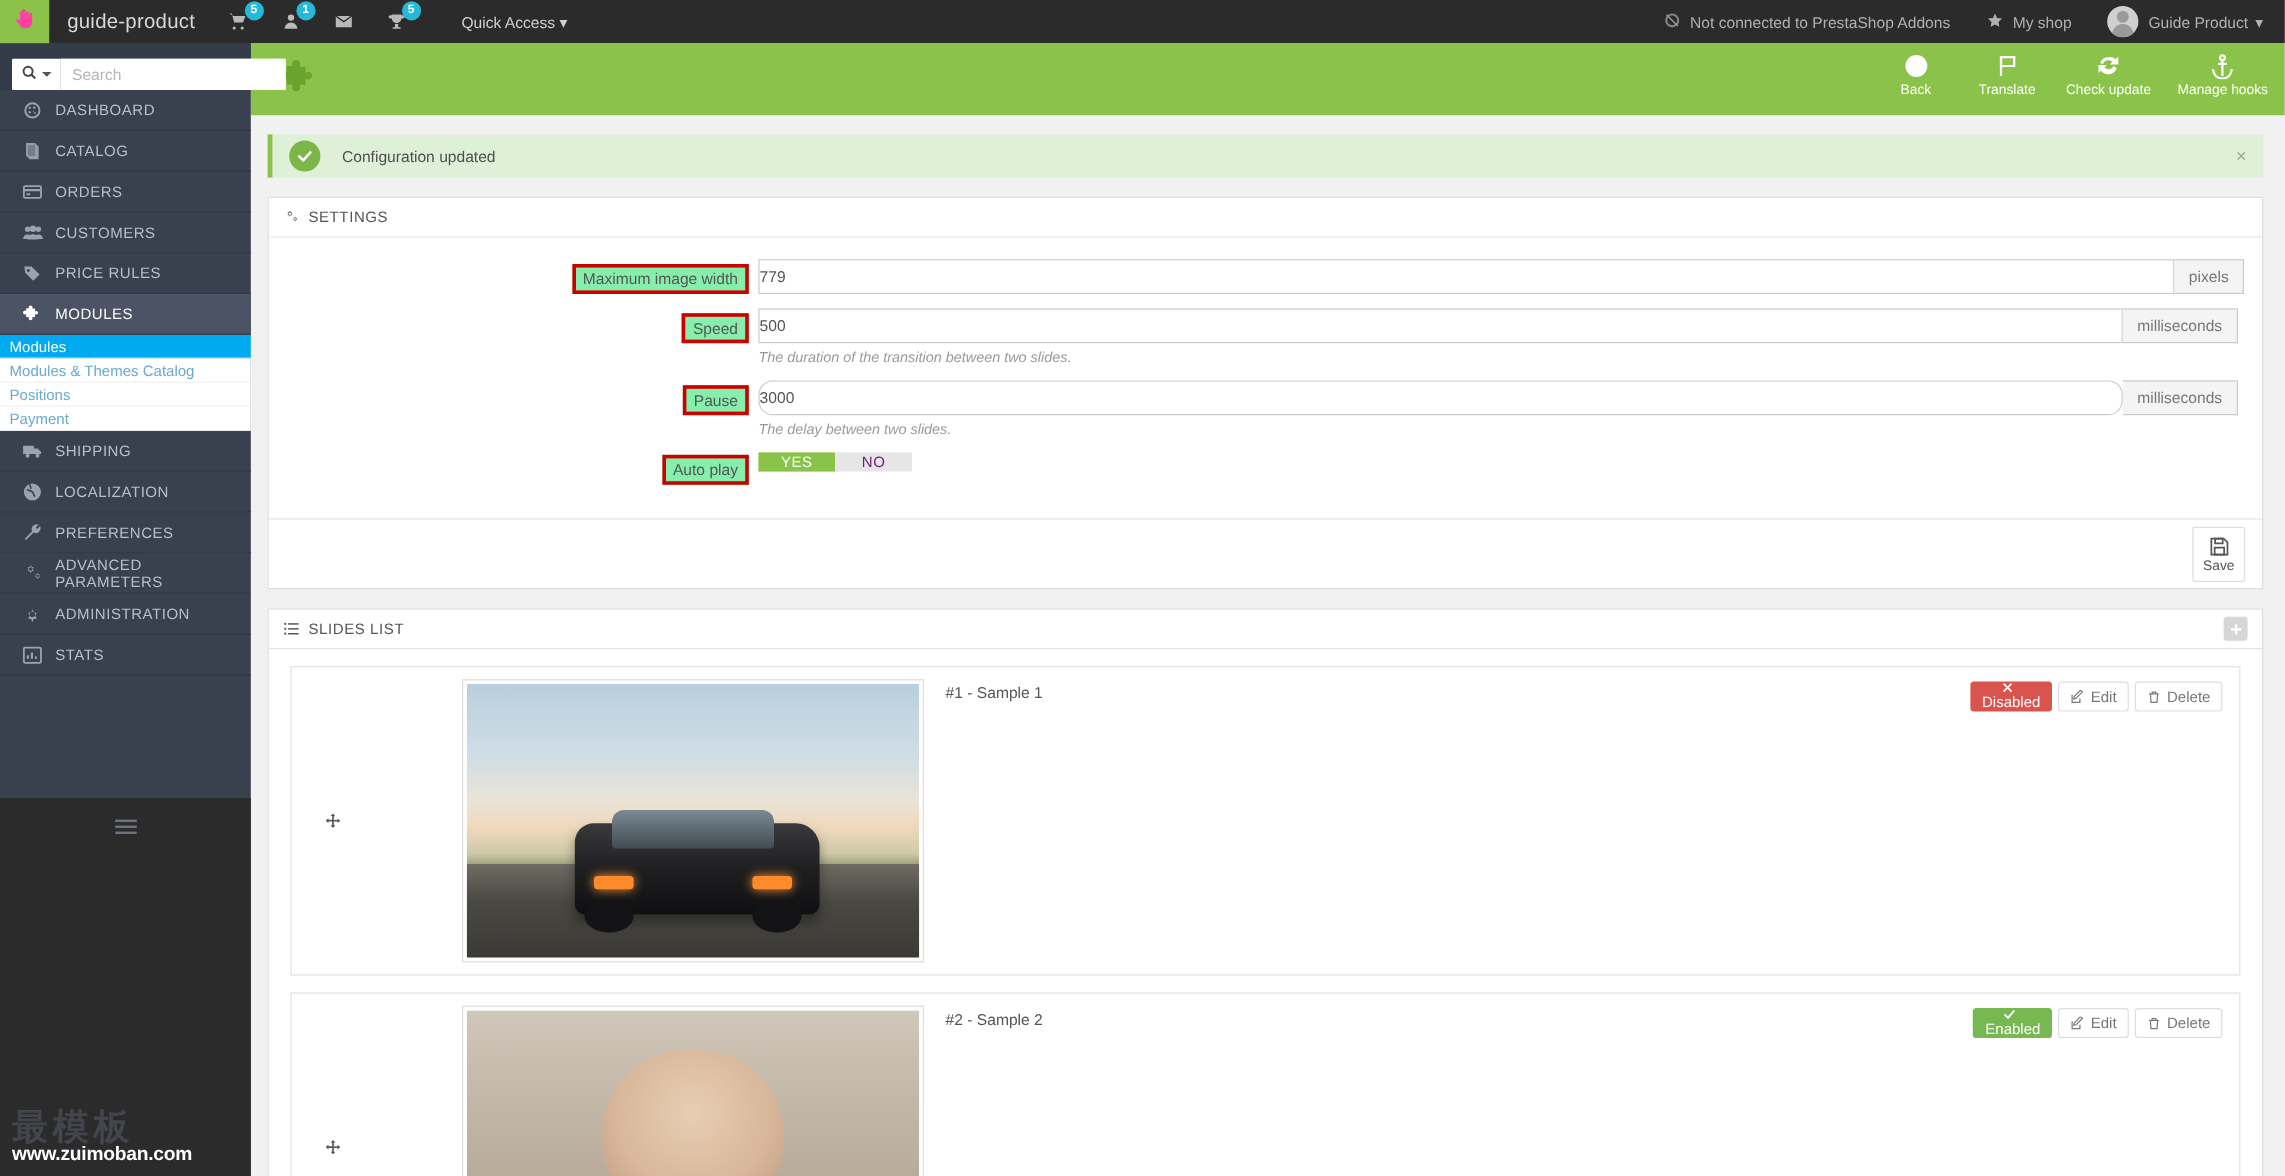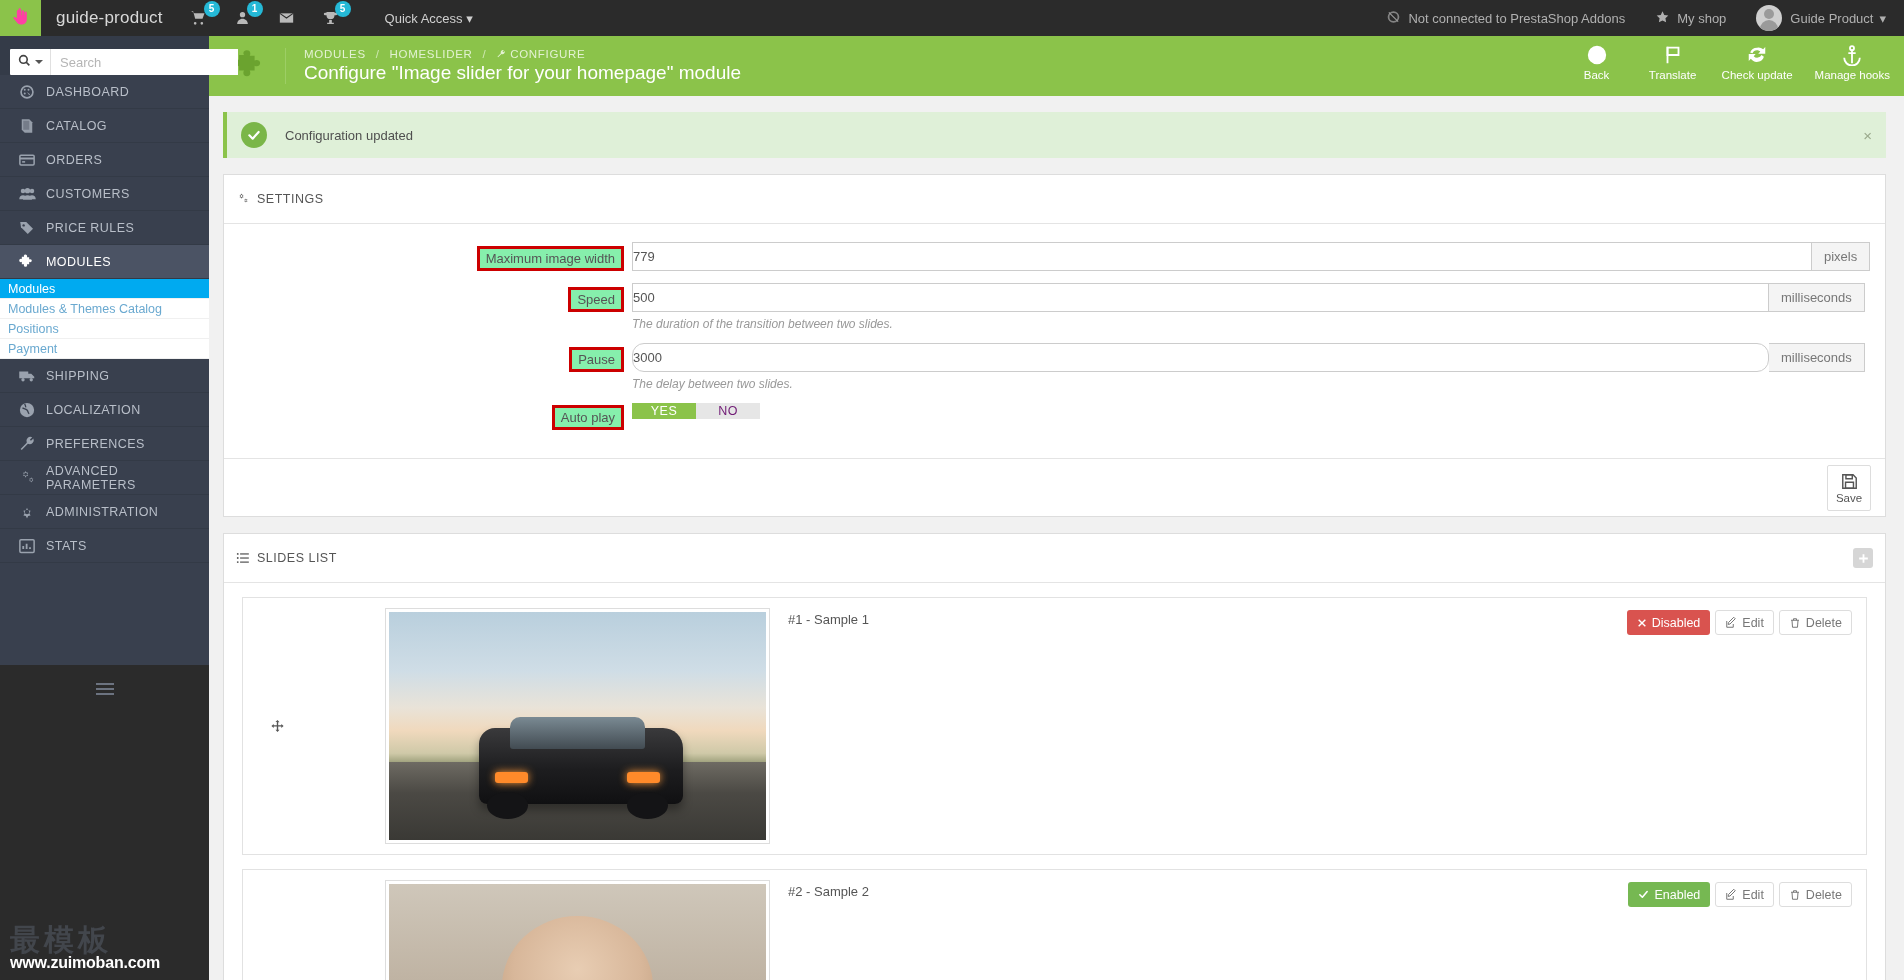--- a/index.html
+++ b/index.html
@@ -155,40 +155,40 @@
   }
   .tool-btn {
     display: flex; flex-direction: column; align-items: center;
     color: #fff; font-size: 11.5px; margin-left: 22px; cursor: pointer;
     min-width: 54px;
   }
   .tool-btn .tico { margin-bottom: 3px; display: flex; }
 
   
   #alert {
-    margin: 16px 18px 0 14px; height: 46px; background: #dff0d8;
+    margin: 16px 18px 0 14px; height: 36px; background: #dff0d8;
     border-left: 4px solid #8bc34a; display: flex; align-items: center;
     padding: 0 14px; position: relative;
   }
   #alert-check {
     width: 26px; height: 26px; border-radius: 50%; background: #7ab648;
     display: flex; align-items: center; justify-content: center;
     color: #fff; font-size: 15px; margin-right: 18px; flex: none;
   }
   #alert-text { color: #4f4f4f; font-size: 13px; }
   #alert-close {
     margin-left: auto; color: #9aa98c; font-size: 15px; cursor: pointer;
   }
 
   
   .panel {
     background: #fff; border: 1px solid #ddd; margin: 16px 18px 0 14px;
   }
   .panel-head {
-    height: 49px; border-bottom: 1px solid #e4e4e4; display: flex;
+    height: 33px; border-bottom: 1px solid #e4e4e4; display: flex;
     align-items: center; padding: 0 12px; color: #555; font-size: 12.5px;
     letter-spacing: .5px;
   }
   .panel-head .ph-ico { margin-right: 7px; color: #555; display: flex; }
   .panel-head .ph-right { margin-left: auto; display: flex; align-items: center; }
   .add-btn {
     width: 20px; height: 20px; border-radius: 3px; background: #d6d6d6;
     color: #fff; display: flex; align-items: center; justify-content: center;
     font-size: 14px; cursor: pointer; font-weight: bold; line-height: 1;
   }
@@ -256,21 +256,21 @@
     background: #fff; flex: none; margin-left: 88px; overflow: hidden;
   }
   .slide-thumb-inner { width: 100%; height: 100%; position: relative; overflow: hidden; }
   .slide-title {
     margin-left: 18px; font-size: 13px; color: #555; flex: 1;
     align-self: flex-start; padding-top: 4px;
   }
   .slide-actions { display: flex; align-items: center; gap: 5px; align-self: flex-start; padding-top: 2px; }
   .btn-status {
     height: 25px; display: flex; align-items: center; padding: 0 10px;
-    color: #fff; font-size: 12.5px; border-radius: 3px; cursor: pointer;
+    color: #fff; font-size: 12.5px; border-radius: 3px; cursor: pointer; flex-direction: column;
   }
   .btn-status.disabled { background: #d9534f; }
   .btn-status.enabled { background: #76b852; }
   .btn-plain {
     height: 25px; display: flex; align-items: center; padding: 0 9px;
     color: #777; font-size: 12.5px; border: 1px solid #ddd; background: #fff;
     border-radius: 3px; cursor: pointer;
   }
   .btn-ico { margin-right: 5px; display: flex; }
 
@@ -542,35 +542,20 @@
 </div>
 
 <div id="content">
 
   <div id="page-head">
     <div id="puzzle-ico">
       <svg width="38" height="38" viewBox="0 0 24 24" fill="#6ba32f">
           <path d="M10 2a2.2 2.2 0 0 1 2.2 2.2c0 .5-.2.9-.4 1.3h3.1v3.1c.4-.2.8-.4 1.3-.4A2.2 2.2 0 0 1 18.4 10a2.2 2.2 0 0 1-2.2 2.2c-.5 0-.9-.2-1.3-.4v3.1h-3.1c.2.4.4.8.4 1.3A2.2 2.2 0 0 1 10 18.4a2.2 2.2 0 0 1-2.2-2.2c0-.5.2-.9.4-1.3H5.1v-3.1c-.4.2-.8.4-1.3.4A2.2 2.2 0 0 1 1.6 10a2.2 2.2 0 0 1 2.2-2.2c.5 0 .9.2 1.3.4V5.1h3.1c-.2-.4-.4-.8-.4-1.3A2.2 2.2 0 0 1 10 2"></path>
         </svg>
     </div>
-    <div id="head-text">
-      <div id="breadcrumb">
-        <span>MODULES</span>
-        <span class="sep">/</span>
-        <span>HOMESLIDER</span>
-        <span class="sep">/</span>
-        <span>
-          <svg width="10" height="10" viewBox="0 0 24 24" fill="#e3f2d2" style="vertical-align:-1px">
-              <path d="M20.5 4.5a5.5 5.5 0 0 1-7.3 7.3L5 20l-1.5-1.5 8.2-8.2a5.5 5.5 0 0 1 7.3-7.3l-3.2 3.2 1.5 1.5z"></path>
-            </svg>
-        </span>
-        <span>CONFIGURE</span>
-      </div>
-      <div id="page-title">Configure "Image slider for your homepage" module</div>
-    </div>
     <div id="head-tools">
       <div class="tool-btn">
         <span class="tico">
           <svg width="22" height="22" viewBox="0 0 24 24" fill="#fff">
               <path d="M12 2a10 10 0 1 0 0 20 10 10 0 0 0 0-20m1.5 5L9 12l4.5 5V7z"></path>
             </svg>
         </span>
         <span>Back</span>
       </div>
       <div class="tool-btn">

